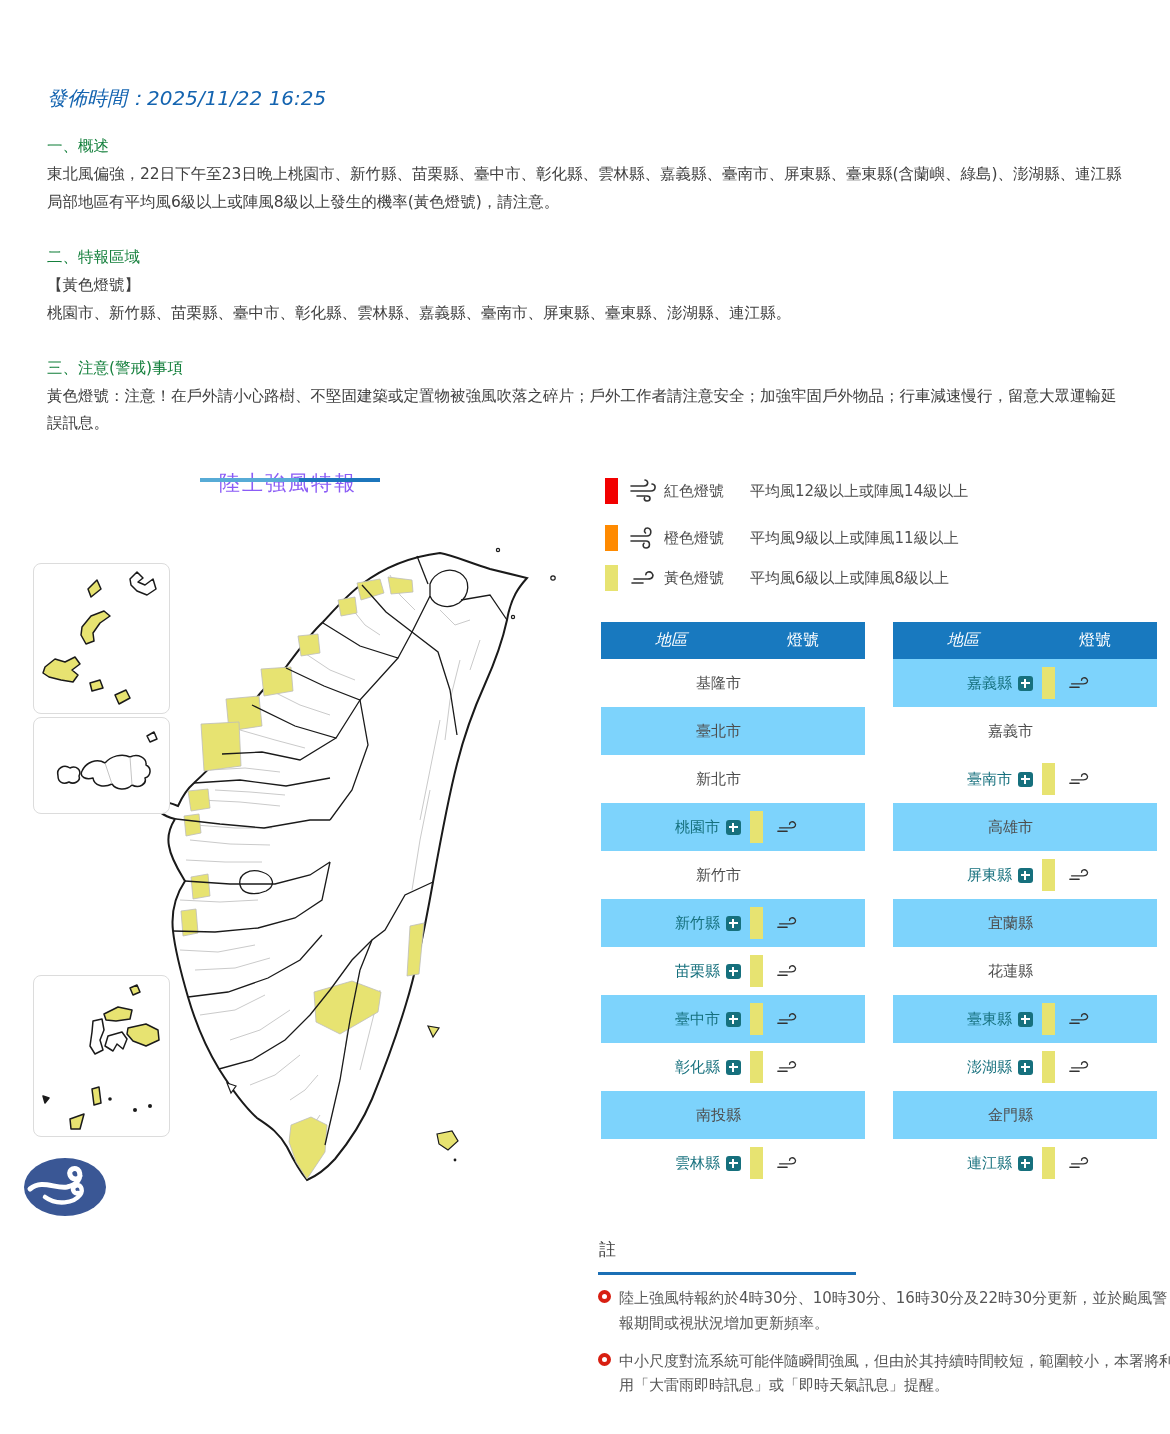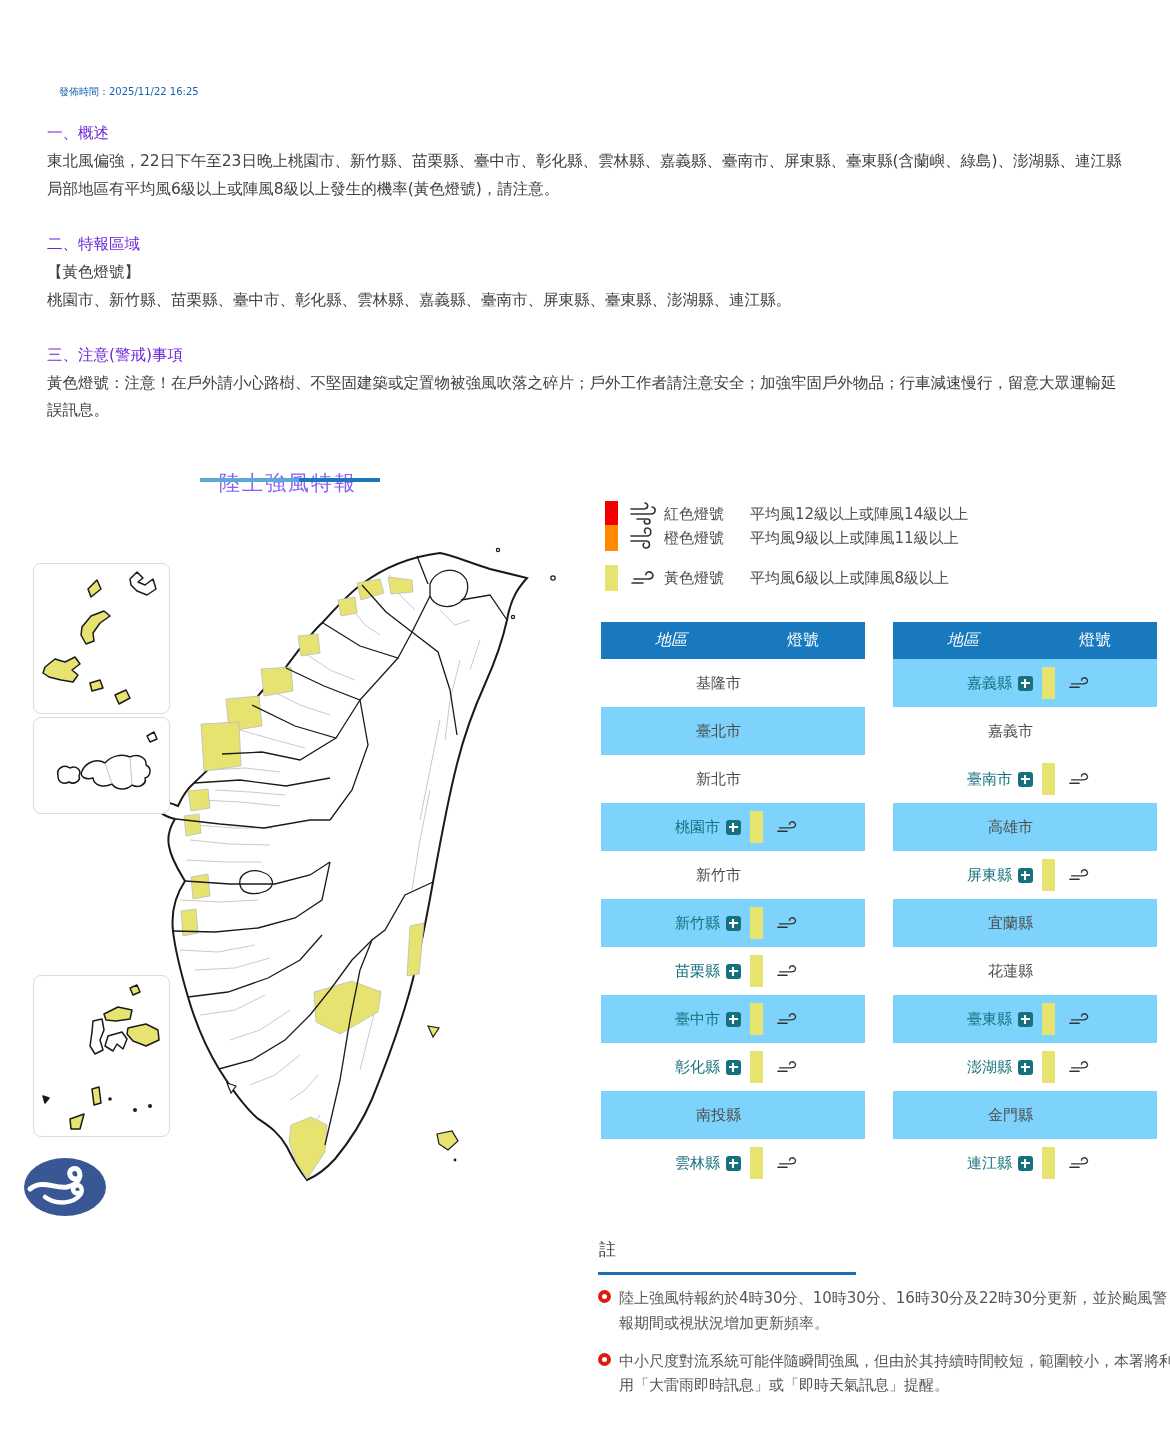--- a/index.html
+++ b/index.html
@@ -1,22 +1,22 @@
 <!DOCTYPE html>
 <html><head>
 <meta charset="utf-8">
 <style>
   html,body{margin:0;padding:0;background:#fff;}
   .page{position:relative;width:1170px;height:1434px;background:#fff;overflow:hidden;
         font-family:"DejaVu Sans","Liberation Sans",sans-serif;}
   
   .summary-box{position:absolute;left:14px;top:55px;width:1141px;height:375px;
 ch    border:2px solid #c8e8f6;box-sizing:border-box;background:#fff;padding:26px 33px;}
-  .publish{color:#1464b0;font-size:10px;margin:4px 0 24px 12px;}
-  .sec-title{font-size:15.5px;color:#6d28d9;margin:0 0 4px 0;}
+  .publish{color:#1464b0;font-size:20px;margin:4px 0 24px 0;font-style:italic;}
+  .sec-title{font-size:15.5px;color:#15803d;margin:0 0 4px 0;}
   .sec-body{font-size:15.5px;color:#404040;line-height:1.8;margin:0;}
   .sec-gap{height:30px;}
   
   .map-title{position:absolute;left:219px;top:469px;font-size:21px;color:#8b5cf6;letter-spacing:2px;}
   .map-title-line{position:absolute;left:200px;top:478px;width:180px;height:4px;
     background:linear-gradient(to right,#57abd6 0 55%,#1c76bc 55% 100%);}
   
   .lg-row{position:absolute;left:605px;display:flex;align-items:center;height:28px;}
   .lg-sw{width:13px;height:26px;margin-right:10px;}
   .lg-ico{width:32px;height:26px;margin-right:4px;}
@@ -70,21 +70,21 @@
     <p class="sec-body">【黃色燈號】</p>
     <p class="sec-body">桃園市、新竹縣、苗栗縣、臺中市、彰化縣、雲林縣、嘉義縣、臺南市、屏東縣、臺東縣、澎湖縣、連江縣。</p>
     <div class="sec-gap"></div>
     <p class="sec-title">三、注意(警戒)事項</p>
     <p class="sec-body">黃色燈號：注意！在戶外請小心路樹、不堅固建築或定置物被強風吹落之碎片；戶外工作者請注意安全；加強牢固戶外物品；行車減速慢行，留意大眾運輸延誤訊息。</p>
   </div>
 
   <div class="map-title">陸上強風特報</div>
   <div class="map-title-line"></div>
 
-  <div class="lg-row" style="top:500px;">
+  <div class="lg-row" style="top:477px;">
     <span class="lg-sw" style="background:#f20000;"></span>
     <svg class="lg-ico" viewBox="0 0 32 26">
       <g fill="none" stroke="#333" stroke-width="1.6" stroke-linecap="round">
         <path d="M3 8 h13 c4.5 0 5 -5.5 1 -6"></path>
         <path d="M3 13 h20 c5 0 5.5 -6.5 1 -7"></path>
         <path d="M9 18 h10 c4 0 4 5 0 5 c-2.6 0 -3.2 -2.2 -2.4 -3.4"></path>
       </g>
     </svg>
     <span class="lg-label">紅色燈號</span>
     <span class="lg-desc">平均風12級以上或陣風14級以上</span>

